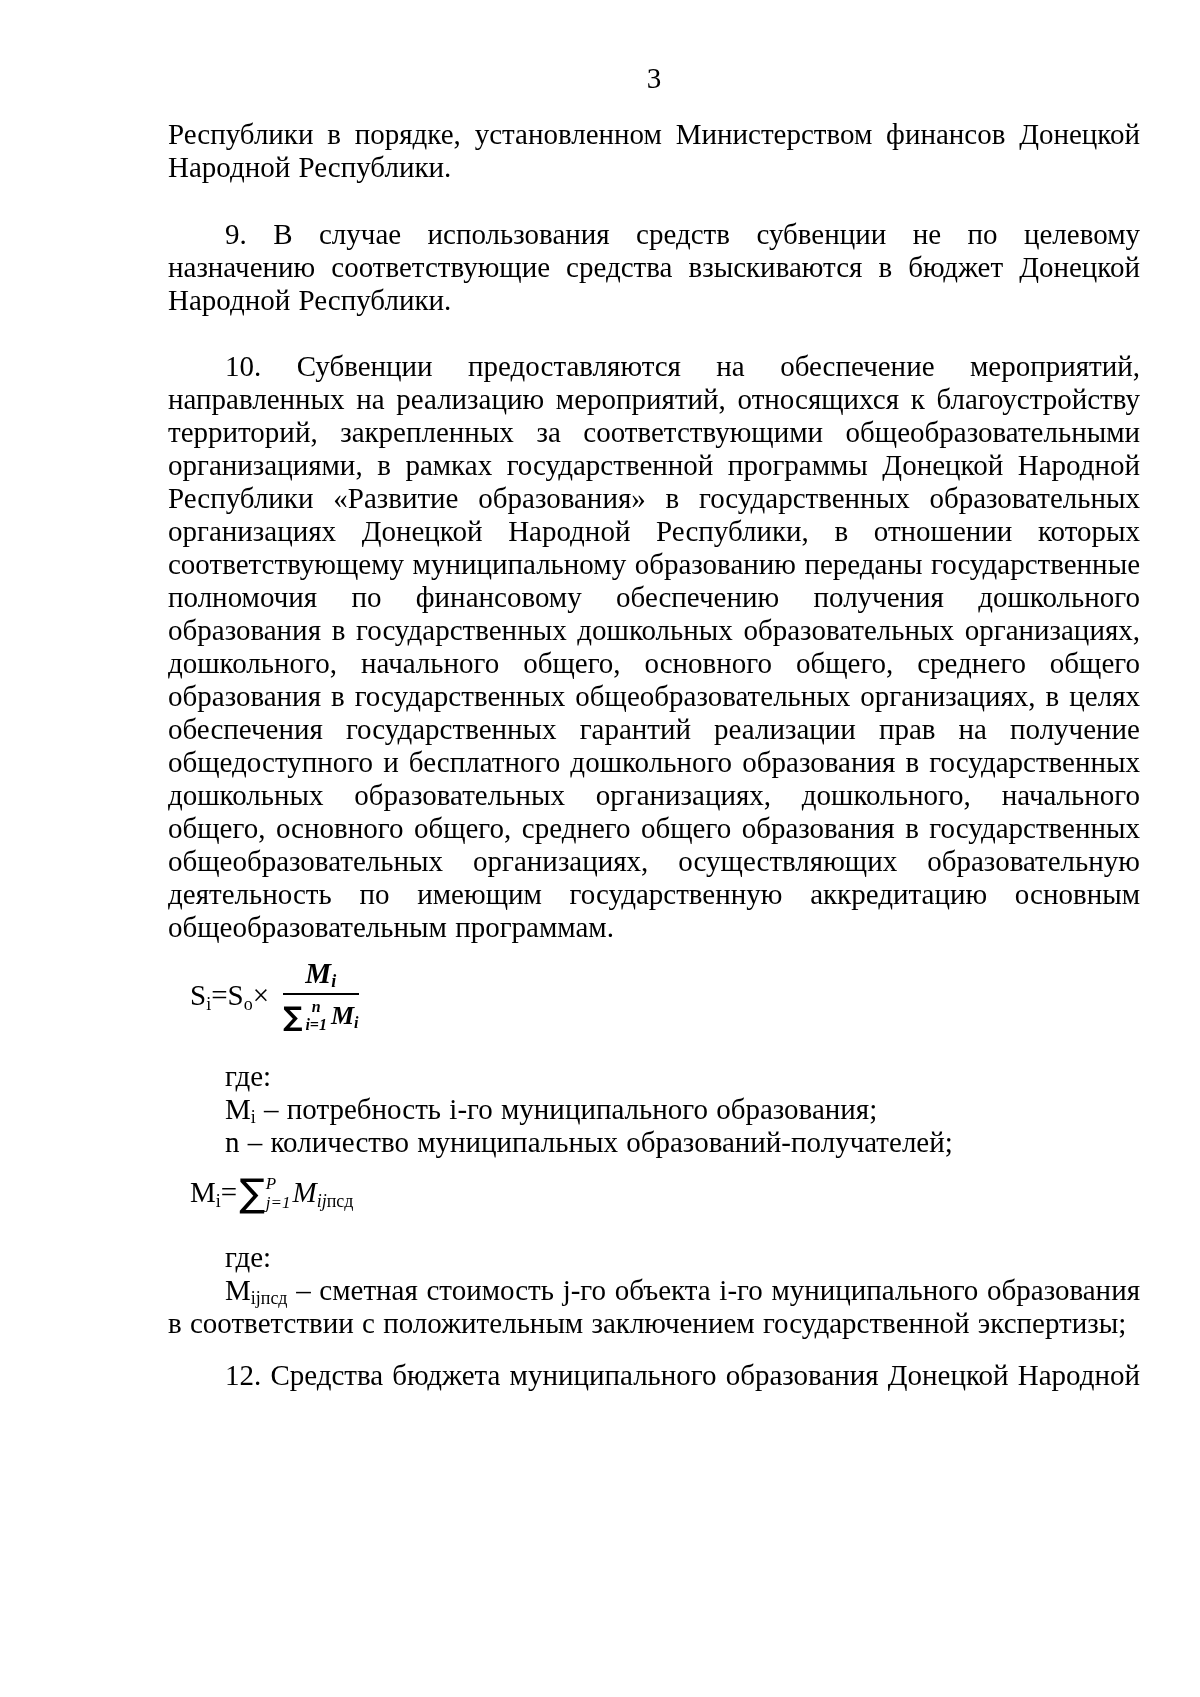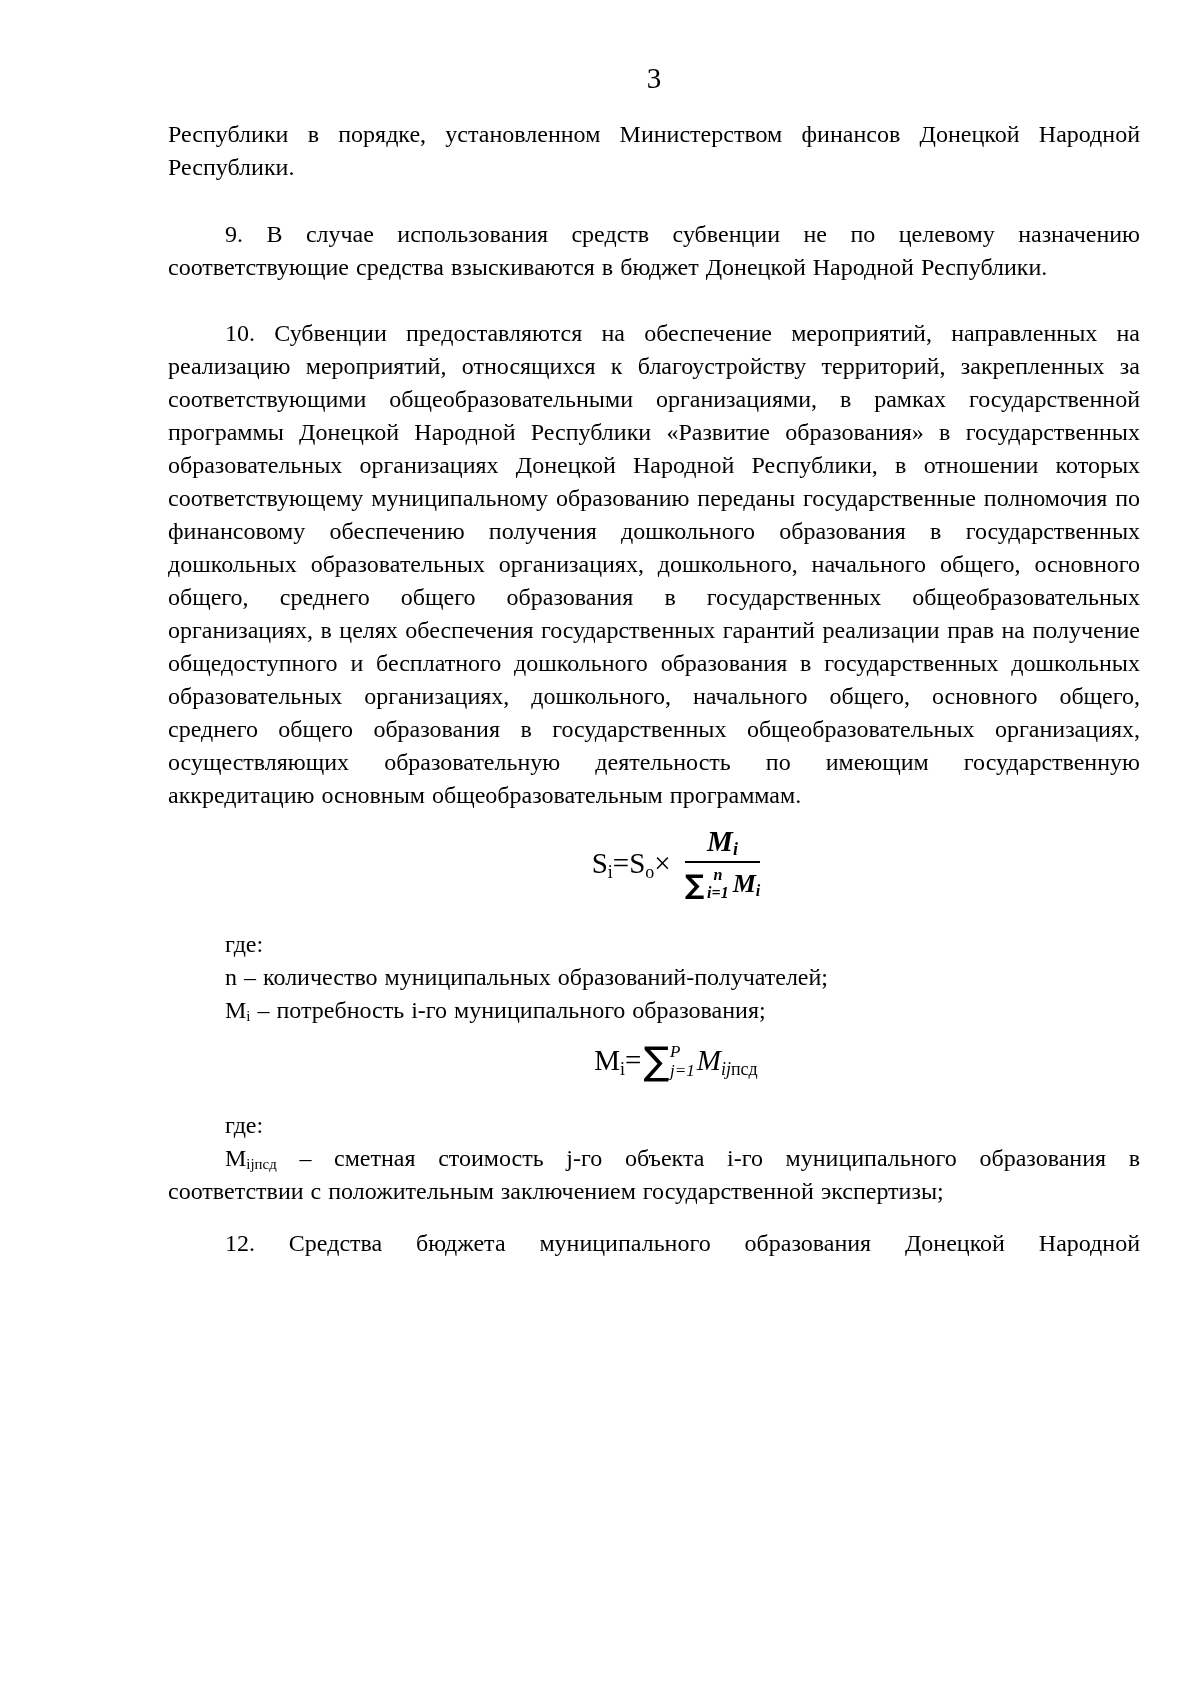--- a/index.html
+++ b/index.html
@@ -14,21 +14,21 @@
     width:1200px; height:1697px;
     padding:62px 60px 0 168px;
     position:relative;
     background:#ffffff;
   }
   .page-number {
     text-align:center;
     font-size:29px; line-height:33px;
   }
   .para {
-    font-size:24px; line-height:33px;
+    font-size:29px; line-height:33px;
     text-align:justify;
     text-indent:57px;
     word-spacing:1px;
   }
   .no-indent { text-indent:0; }
   .justify-all { text-align-last:justify; }
   .mt-intro  { margin-top:23px; }
   .mt-p9     { margin-top:34px; }
   .mt-std    { margin-top:33px; }
   .mt-p11    { margin-top:16px; }
@@ -42,21 +42,21 @@
     font-size:0.62em;
     line-height:0;
     vertical-align:baseline;
     position:relative;
     top:0.25em;
   }
   .it { font-style:italic; }
 
   
   .formula-block {
-    display:flex; justify-content:center;
+    display:flex; justify-content:flex-start;
     position:relative; left:22px;
     font-size:29px; line-height:1.1;
   }
   .f-row { display:inline-flex; align-items:center; }
   .f-lhs, .f-rhs, .den-mi { white-space:nowrap; }
   .frac {
     display:inline-flex; flex-direction:column; align-items:stretch;
     margin-left:14px; text-align:center;font-weight:bold;
   }
   .frac .num {
@@ -110,23 +110,23 @@
             </span>
           <span class="den-mi"><span class="it">M</span><sub class="it">i</sub></span>
         </span>
       </span>
     </span>
   </div>
 
   <p class="para mt-where1">где:</p>
 
 
+  <p class="para"><span>M</span><sub>i</sub><span> – потребность i-го муниципального образования;</span></p>
+
   <p class="para">n – количество муниципальных образований-получателей;</p>
-
-  <p class="para"><span>M</span><sub>i</sub><span> – потребность i-го муниципального образования;</span></p>
 
   <div class="formula-block mt-f2">
     <span class="f-row f2">
       <span class="f-lhs"><span>M</span><sub>i</sub><span>=</span></span>
       <span class="sum big">∑</span>
       <span class="sum-limits">
           <span>P</span>
           <span>j=1</span>
         </span>
       <span class="f-rhs"><span class="it">M</span><sub><span class="it">ij</span><span>псд</span></sub></span>

